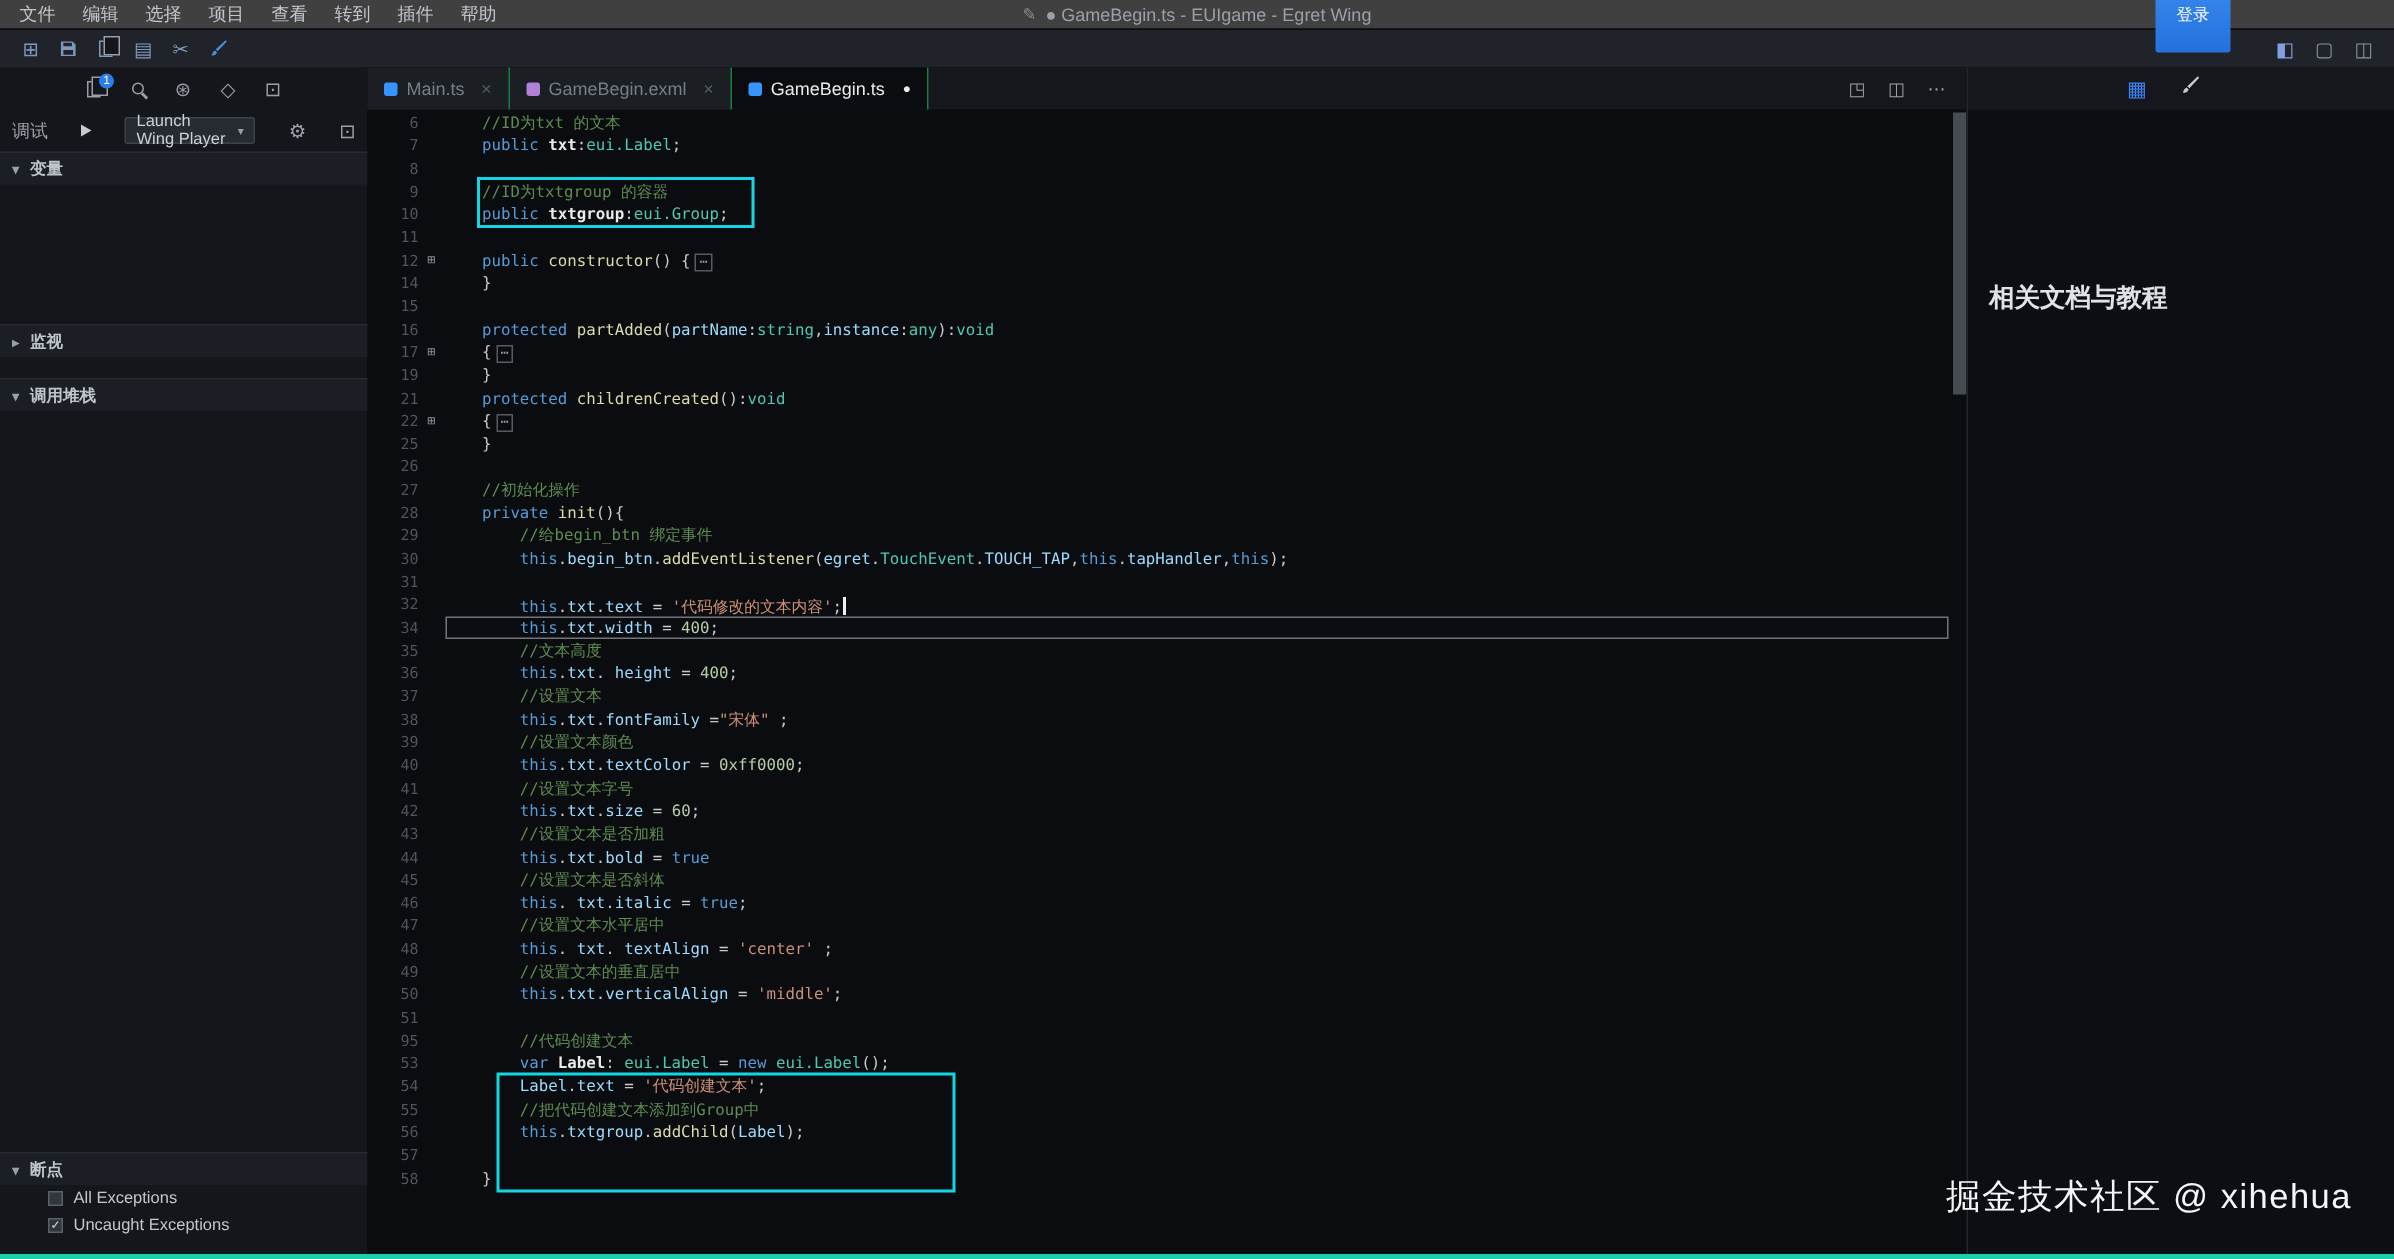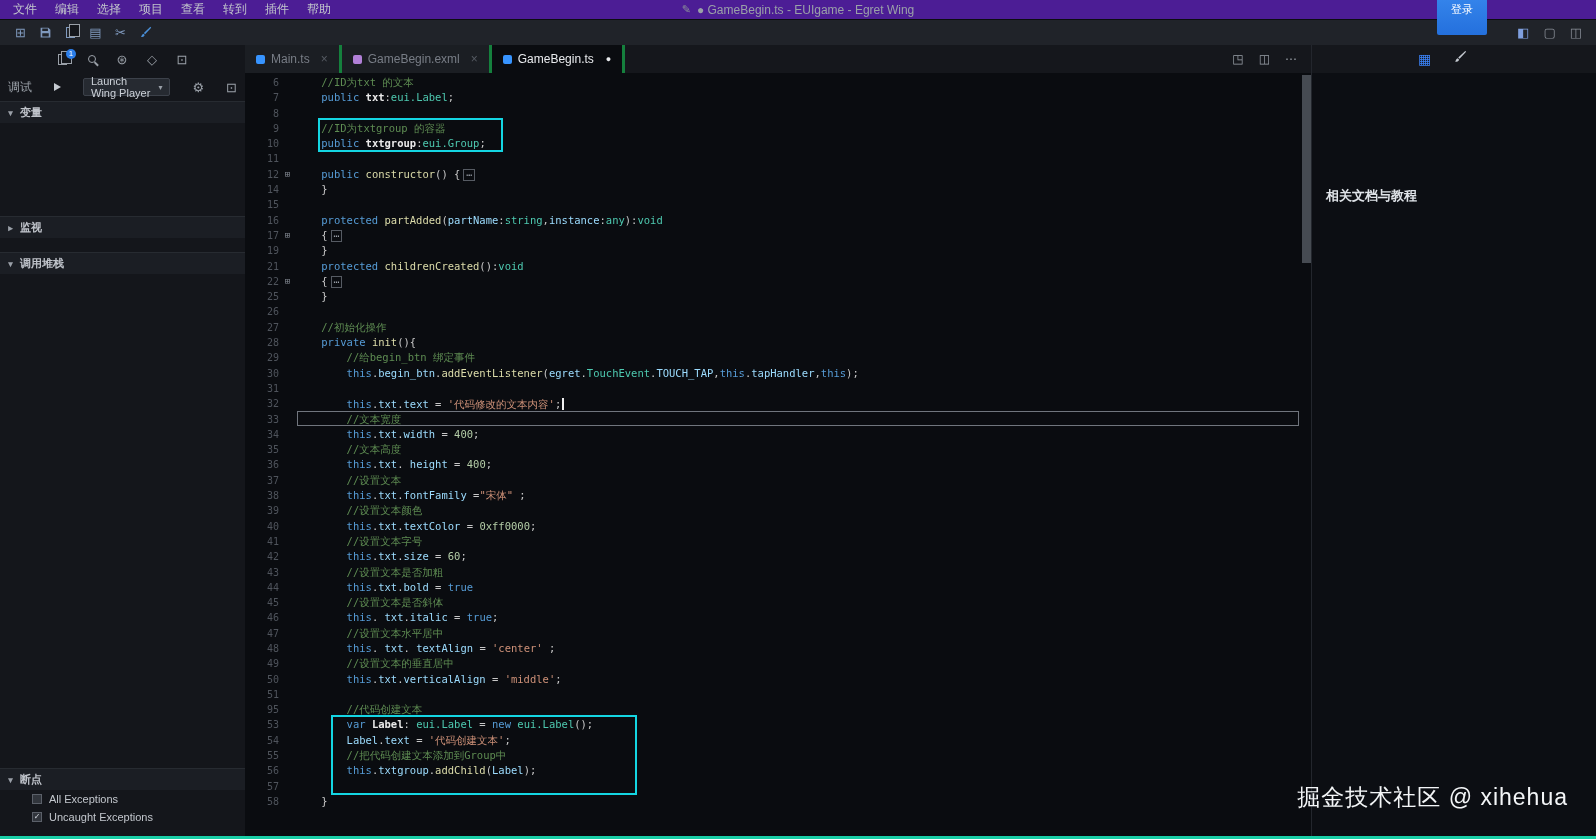--- a/index.html
+++ b/index.html
@@ -1,20 +1,20 @@
 <!DOCTYPE html>
 <html><head>
 <meta charset="utf-8">
 <style>
   *{box-sizing:border-box;margin:0;padding:0}
   html,body{width:1596px;height:839px;overflow:hidden}
   body{background:#0a0c10;font-family:"Liberation Sans",sans-serif;color:#c2c6cc;cursor:default}
 
   
-  .titlebar{height:19px;background:#4c1d95;display:flex;align-items:center;position:relative;font-size:12px}
+  .titlebar{height:19px;background:#404040;display:flex;align-items:center;position:relative;font-size:12px}
   .menus{display:flex;padding-left:4px;z-index:2}
   .menu{padding:0 9px;color:#c2c6cc}
   .tb-center{position:absolute;left:0;right:0;text-align:center;color:#9aa0a8;font-size:12px;display:flex;justify-content:center;align-items:center;gap:6px}
   .app-icon{font-size:11px;color:#8a8f98}
   .tb-right{margin-left:auto;display:flex;align-items:flex-start;gap:10px;padding-right:8px;z-index:2}
   .role{border:1px solid #41464e;background:#22252b;border-radius:2px;height:15px;display:flex;align-items:center;gap:7px;padding:0 8px;font-size:11px;color:#c8ccd2}
   .role .car{font-size:8px;color:#9aa0a8}
   .login{background:linear-gradient(#3b8cf0,#2470dd);color:#fff;border-radius:2px;padding:18px 14px;font-size:11px}
   .bell{width:13px;height:14px;fill:#cfd3d9}
   .winbtn{width:16px;text-align:center;color:#cfd3d9;font-size:11px}
@@ -49,21 +49,21 @@
   .secb-vars{height:93px;flex-shrink:0}
   .secb-watch{height:14px;flex-shrink:0}
   .secb-stack{flex:1}
   .bp-row{height:18px;display:flex;align-items:center;gap:7px;padding-left:32px;font-size:11px;color:#c3c7cd;flex-shrink:0}
   .cbx{width:10px;height:10px;background:#31353c;border:1px solid #5b6069;display:flex;align-items:center;justify-content:center;font-size:8px;line-height:8px;color:#d6dae0}
   .sb-bottom{height:13px;flex-shrink:0}
 
   
   .editor{flex:1;min-width:0;background:#0a0c10;display:flex;flex-direction:column;position:relative}
   .tabbar{height:28px;background:#15171c;display:flex;align-items:stretch;flex-shrink:0}
-  .tab{display:flex;align-items:center;gap:6px;padding:0 11px;background:#1b1e23;border-right:3px solid #15803d;color:#787d86;font-size:12px}
+  .tab{display:flex;align-items:center;gap:6px;padding:0 11px;background:#1b1e23;border-right:1px solid #15803d;color:#787d86;font-size:12px}
   .tab.active{background:#0a0c10;color:#e9ebee}
   .fi{width:9px;height:9px;border-radius:2px;flex-shrink:0}
   .fi-ts{background:#3794ff}
   .fi-exml{background:#b180d7}
   .tclose{color:#565b63;font-size:12px;margin-left:5px}
   .tdot{color:#e9ebee;font-size:9px;margin-left:6px}
   .tab-actions{margin-left:auto;display:flex;align-items:center;gap:15px;padding-right:14px;color:#9aa0a8;font-size:12px}
   .code-wrap{position:relative;flex:1;padding-top:2px;font-family:"DejaVu Sans Mono",monospace;font-size:10.5px;overflow:hidden}
   .crow{display:flex;height:15.3px;line-height:15.3px;white-space:pre}
   .ln{width:34px;text-align:right;color:#4f545c;font-size:10px;flex-shrink:0}
@@ -83,21 +83,21 @@
   .hlbox{position:absolute;border:2px solid #14d6e3;z-index:3;pointer-events:none}
   .curline{position:absolute;border:1px solid #70757d;z-index:2;pointer-events:none}
   .vscroll{position:absolute;top:28px;right:0;width:9px;bottom:0}
   .thumb{margin-top:2px;height:188px;background:#464b52}
 
   
   .rpanel{width:285px;background:#0c0e13;border-left:1px solid #23262d;position:relative;flex-shrink:0;display:flex;flex-direction:column}
   .rp-top{height:28px;background:#15171c;display:flex;align-items:center;gap:22px;padding-left:106px;flex-shrink:0}
   .rp-grid{color:#3b82f6;font-size:14px}
   .rp-brush svg{width:14px;height:14px;fill:#c5cad1}
-  .rp-heading{position:absolute;top:142px;left:14px;font-size:13px;font-weight:bold;color:#dfe3e8}
+  .rp-heading{position:absolute;top:142px;left:14px;font-size:17px;font-weight:bold;color:#dfe3e8}
 
   .watermark{position:fixed;right:28px;bottom:26px;font-size:23px;font-weight:500;color:#f3f5f7;letter-spacing:1px;z-index:9}
   .bottom-bar{position:fixed;left:0;bottom:0;width:1596px;height:3px;background:#19cfa7;z-index:10}
 </style>
 </head>
 <body>
 
 <div class="titlebar">
   <div class="menus">
     <span class="menu">文件</span>
@@ -247,21 +247,20 @@
           <div class="crow"><span class="ln">21</span><span class="fm"></span><span class="cline"><span class="tk-pl">    </span><span class="tk-kw">protected </span><span class="tk-fn">childrenCreated</span><span class="tk-pun">():</span><span class="tk-type">void</span></span></div>
           <div class="crow"><span class="ln">22</span><span class="fm">⊞</span><span class="cline"><span class="tk-pl">    </span><span class="tk-pun">{</span><span class="tk-el">⋯</span></span></div>
           <div class="crow"><span class="ln">25</span><span class="fm"></span><span class="cline"><span class="tk-pl">    </span><span class="tk-pun">}</span></span></div>
           <div class="crow"><span class="ln">26</span><span class="fm"></span><span class="cline"></span></div>
           <div class="crow"><span class="ln">27</span><span class="fm"></span><span class="cline"><span class="tk-pl">    </span><span class="tk-cm">//初始化操作</span></span></div>
           <div class="crow"><span class="ln">28</span><span class="fm"></span><span class="cline"><span class="tk-pl">    </span><span class="tk-kw">private </span><span class="tk-fn">init</span><span class="tk-pun">(){</span></span></div>
           <div class="crow"><span class="ln">29</span><span class="fm"></span><span class="cline"><span class="tk-pl">        </span><span class="tk-cm">//给begin_btn 绑定事件</span></span></div>
           <div class="crow"><span class="ln">30</span><span class="fm"></span><span class="cline"><span class="tk-pl">        </span><span class="tk-kw">this</span><span class="tk-pun">.</span><span class="tk-id">begin_btn</span><span class="tk-pun">.</span><span class="tk-fn">addEventListener</span><span class="tk-pun">(</span><span class="tk-id">egret</span><span class="tk-pun">.</span><span class="tk-type">TouchEvent</span><span class="tk-pun">.</span><span class="tk-id">TOUCH_TAP</span><span class="tk-pun">,</span><span class="tk-kw">this</span><span class="tk-pun">.</span><span class="tk-id">tapHandler</span><span class="tk-pun">,</span><span class="tk-kw">this</span><span class="tk-pun">);</span></span></div>
           <div class="crow"><span class="ln">31</span><span class="fm"></span><span class="cline"></span></div>
           <div class="crow"><span class="ln">32</span><span class="fm"></span><span class="cline"><span class="tk-pl">        </span><span class="tk-kw">this</span><span class="tk-pun">.</span><span class="tk-id">txt</span><span class="tk-pun">.</span><span class="tk-id">text</span><span class="tk-pun"> = </span><span class="tk-str">'代码修改的文本内容'</span><span class="tk-pun">;</span><span class="caret"></span></span></div>
-          <div class="crow"><span class="ln">33</span><span class="fm"></span><span class="cline"><span class="tk-pl">        </span><span class="tk-cm">//文本宽度</span></span></div>
           <div class="crow"><span class="ln">34</span><span class="fm"></span><span class="cline"><span class="tk-pl">        </span><span class="tk-kw">this</span><span class="tk-pun">.</span><span class="tk-id">txt</span><span class="tk-pun">.</span><span class="tk-id">width</span><span class="tk-pun"> = </span><span class="tk-num">400</span><span class="tk-pun">;</span></span></div>
           <div class="crow"><span class="ln">35</span><span class="fm"></span><span class="cline"><span class="tk-pl">        </span><span class="tk-cm">//文本高度</span></span></div>
           <div class="crow"><span class="ln">36</span><span class="fm"></span><span class="cline"><span class="tk-pl">        </span><span class="tk-kw">this</span><span class="tk-pun">.</span><span class="tk-id">txt</span><span class="tk-pun">. </span><span class="tk-id">height</span><span class="tk-pun"> = </span><span class="tk-num">400</span><span class="tk-pun">;</span></span></div>
           <div class="crow"><span class="ln">37</span><span class="fm"></span><span class="cline"><span class="tk-pl">        </span><span class="tk-cm">//设置文本</span></span></div>
           <div class="crow"><span class="ln">38</span><span class="fm"></span><span class="cline"><span class="tk-pl">        </span><span class="tk-kw">this</span><span class="tk-pun">.</span><span class="tk-id">txt</span><span class="tk-pun">.</span><span class="tk-id">fontFamily</span><span class="tk-pun"> =</span><span class="tk-str">"宋体"</span><span class="tk-pun"> ;</span></span></div>
           <div class="crow"><span class="ln">39</span><span class="fm"></span><span class="cline"><span class="tk-pl">        </span><span class="tk-cm">//设置文本颜色</span></span></div>
           <div class="crow"><span class="ln">40</span><span class="fm"></span><span class="cline"><span class="tk-pl">        </span><span class="tk-kw">this</span><span class="tk-pun">.</span><span class="tk-id">txt</span><span class="tk-pun">.</span><span class="tk-id">textColor</span><span class="tk-pun"> = </span><span class="tk-num">0xff0000</span><span class="tk-pun">;</span></span></div>
           <div class="crow"><span class="ln">41</span><span class="fm"></span><span class="cline"><span class="tk-pl">        </span><span class="tk-cm">//设置文本字号</span></span></div>
           <div class="crow"><span class="ln">42</span><span class="fm"></span><span class="cline"><span class="tk-pl">        </span><span class="tk-kw">this</span><span class="tk-pun">.</span><span class="tk-id">txt</span><span class="tk-pun">.</span><span class="tk-id">size</span><span class="tk-pun"> = </span><span class="tk-num">60</span><span class="tk-pun">;</span></span></div>
           <div class="crow"><span class="ln">43</span><span class="fm"></span><span class="cline"><span class="tk-pl">        </span><span class="tk-cm">//设置文本是否加粗</span></span></div>

